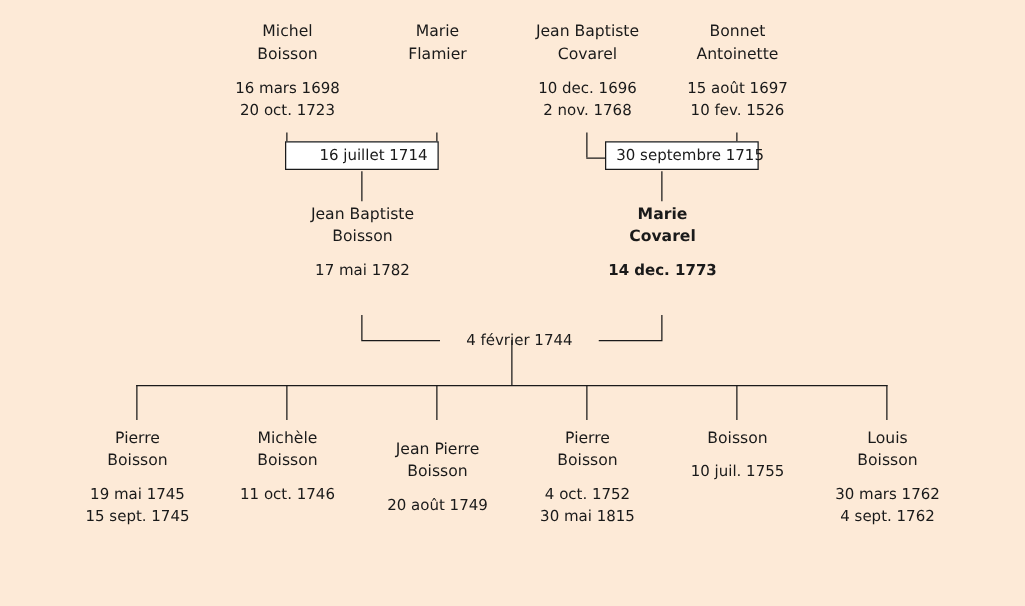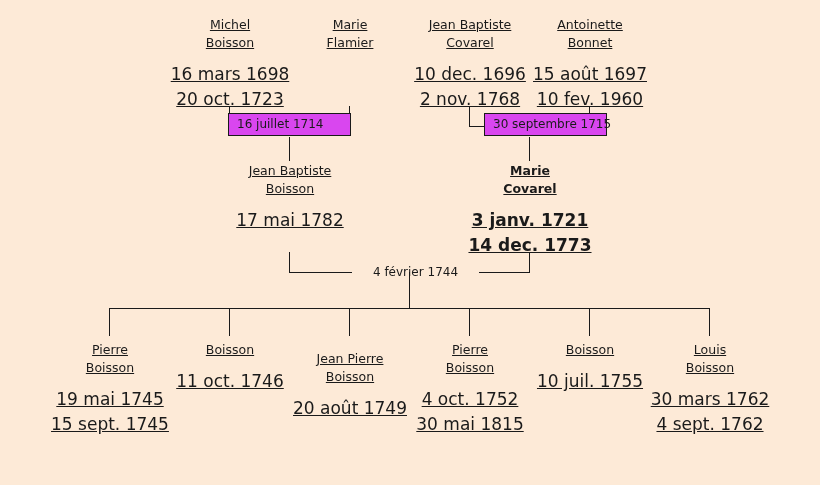--- a/index.html
+++ b/index.html
@@ -16,43 +16,42 @@
   }
   #tree {
     position: relative;
     width: 820px;
     height: 485px;
   }
   .person {
     position: absolute;
     text-align: center;
     line-height: 1.45;
-    text-decoration: underline;
   }
   .person .name-line {
     font-size: 12.5px;
     white-space: nowrap;
   }
   .person .dates {
     margin-top: 10px;
   }
   .person .date-line {
-    font-size: 17px;
+    font-size: 12px;
     white-space: nowrap;
   }
   .person.highlight .name-line,
   .person.highlight .date-line {
     font-weight: bold;
   }
   .marriage {
     position: absolute;
     border: 1px solid #1a1a1a;
-    background: #d946ef;
+    background: #ffffff;
     font-size: 12px;
-    text-align: left;
+    text-align: right;
     padding: 3px 8px 4px 8px;
     white-space: nowrap;
     box-sizing: border-box;
   }
   .marriage-open {
     position: absolute;
     font-size: 12px;
     text-align: center;
     white-space: nowrap;
     background: #fdead7;
@@ -87,25 +86,25 @@
   <div class="person" style="left:400px; top:16px; width:140px;">
     <div class="name-line">Jean Baptiste</div>
     <div class="name-line">Covarel</div>
     <div class="dates">
       <div class="date-line">10 dec. 1696</div>
       <div class="date-line">2 nov. 1768</div>
     </div>
   </div>
 
   <div class="person" style="left:520px; top:16px; width:140px;">
+    <div class="name-line">Bonnet</div>
     <div class="name-line">Antoinette</div>
-    <div class="name-line">Bonnet</div>
     <div class="dates">
       <div class="date-line">15 août 1697</div>
-      <div class="date-line">10 fev. 1960</div>
+      <div class="date-line">10 fev. 1526</div>
     </div>
   </div>
 
   <div class="line vline" style="left:229px; top:106px; height:20px;"></div>
   <div class="line vline" style="left:349px; top:106px; height:20px;"></div>
   <div class="line hline" style="left:229px; top:126px; width:121px;"></div>
   <div class="marriage" style="left:228px; top:113px; width:123px;">
     <span>16 juillet 1714</span>
   </div>
   <div class="line vline" style="left:289px; top:137px; height:24px;"></div>
@@ -123,21 +122,20 @@
     <div class="name-line">Boisson</div>
     <div class="dates">
       <div class="date-line">17 mai 1782</div>
     </div>
   </div>
 
   <div class="person highlight" style="left:460px; top:162px; width:140px;">
     <div class="name-line">Marie</div>
     <div class="name-line">Covarel</div>
     <div class="dates">
-      <div class="date-line">3 janv. 1721</div>
       <div class="date-line">14 dec. 1773</div>
     </div>
   </div>
 
   <div class="line vline" style="left:289px; top:252px; height:20px;"></div>
   <div class="line vline" style="left:529px; top:252px; height:20px;"></div>
   <div class="line hline" style="left:289px; top:272px; width:241px;"></div>
   <div class="marriage-open" style="left:352px; top:265px; width:115px;">
     <span>4 février 1744</span>
   </div>
@@ -154,20 +152,21 @@
   <div class="person" style="left:40px; top:341px; width:140px;">
     <div class="name-line">Pierre</div>
     <div class="name-line">Boisson</div>
     <div class="dates">
       <div class="date-line">19 mai 1745</div>
       <div class="date-line">15 sept. 1745</div>
     </div>
   </div>
 
   <div class="person" style="left:160px; top:341px; width:140px;">
+    <div class="name-line">Michèle</div>
     <div class="name-line">Boisson</div>
     <div class="dates">
       <div class="date-line">11 oct. 1746</div>
       <div class="date-line"></div>
     </div>
   </div>
 
   <div class="person" style="left:280px; top:350px; width:140px;">
     <div class="name-line">Jean Pierre</div>
     <div class="name-line">Boisson</div>

